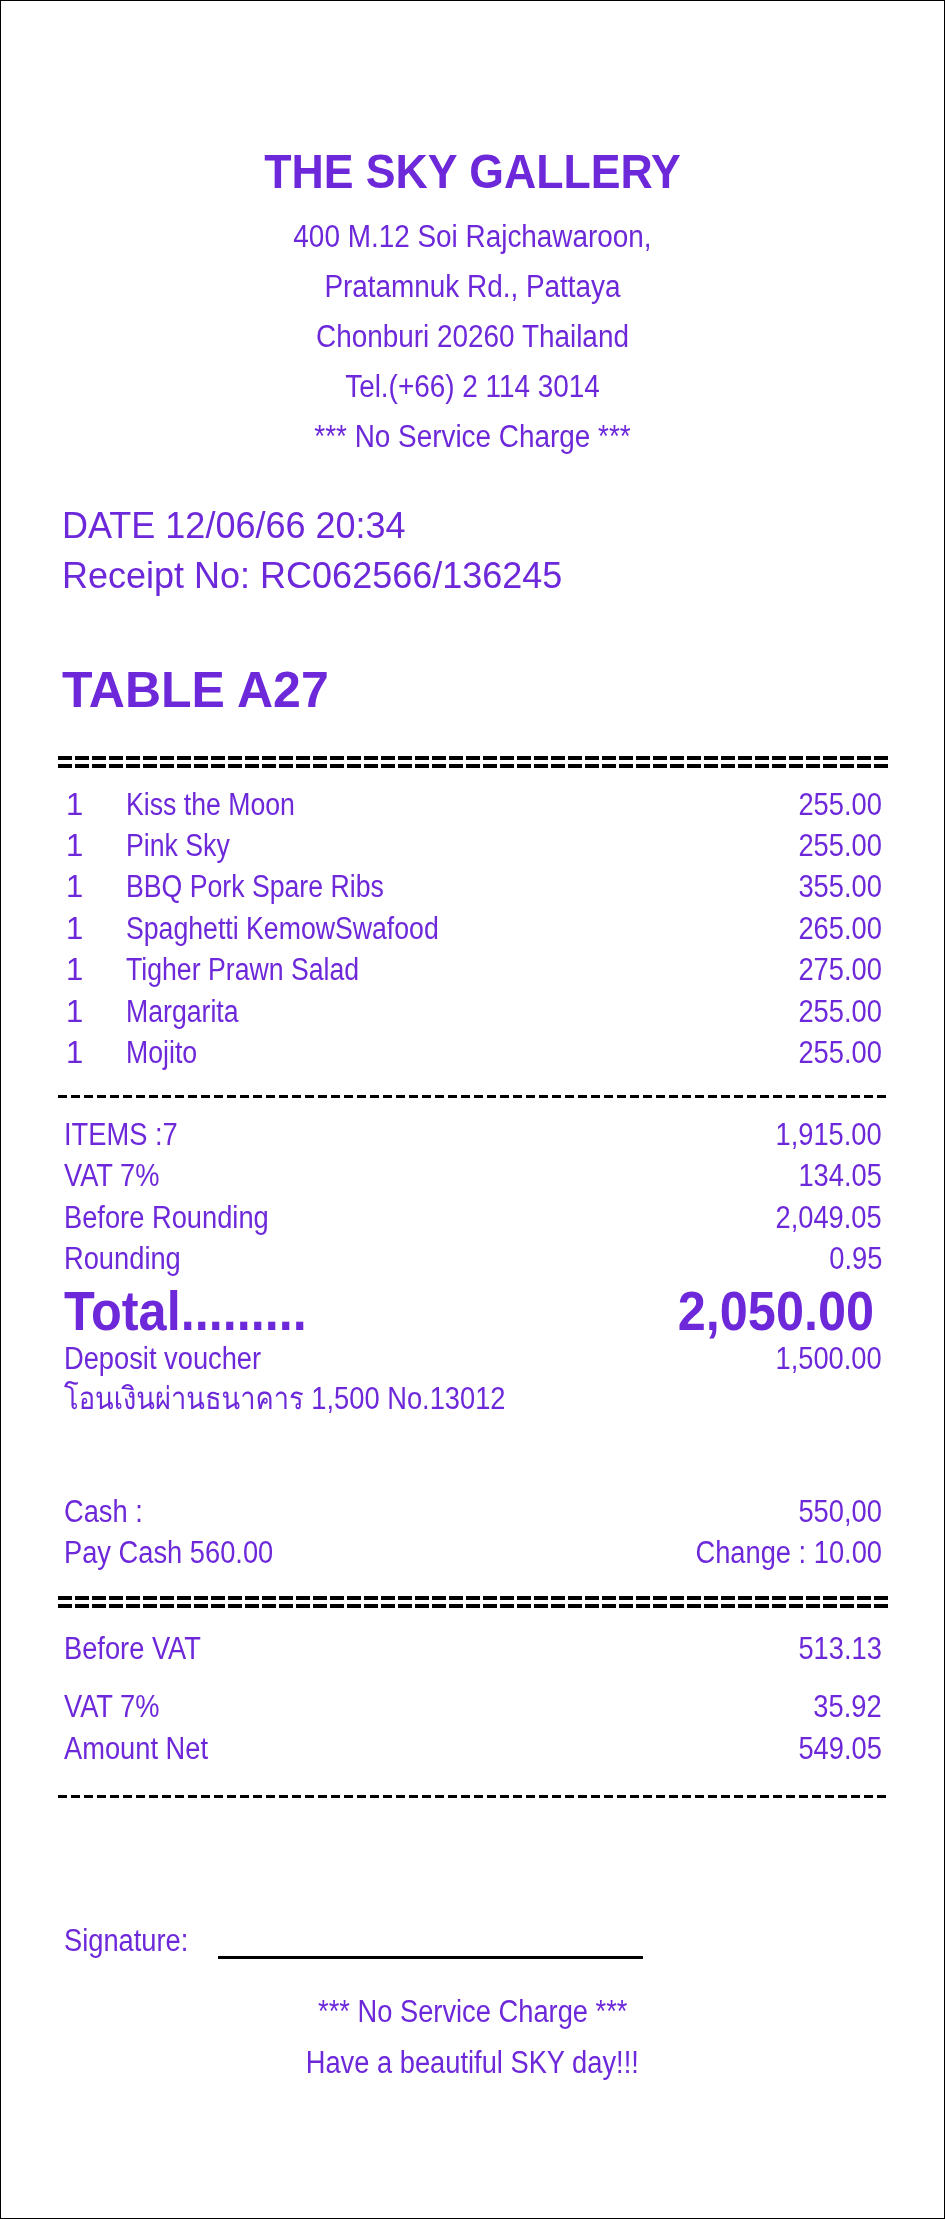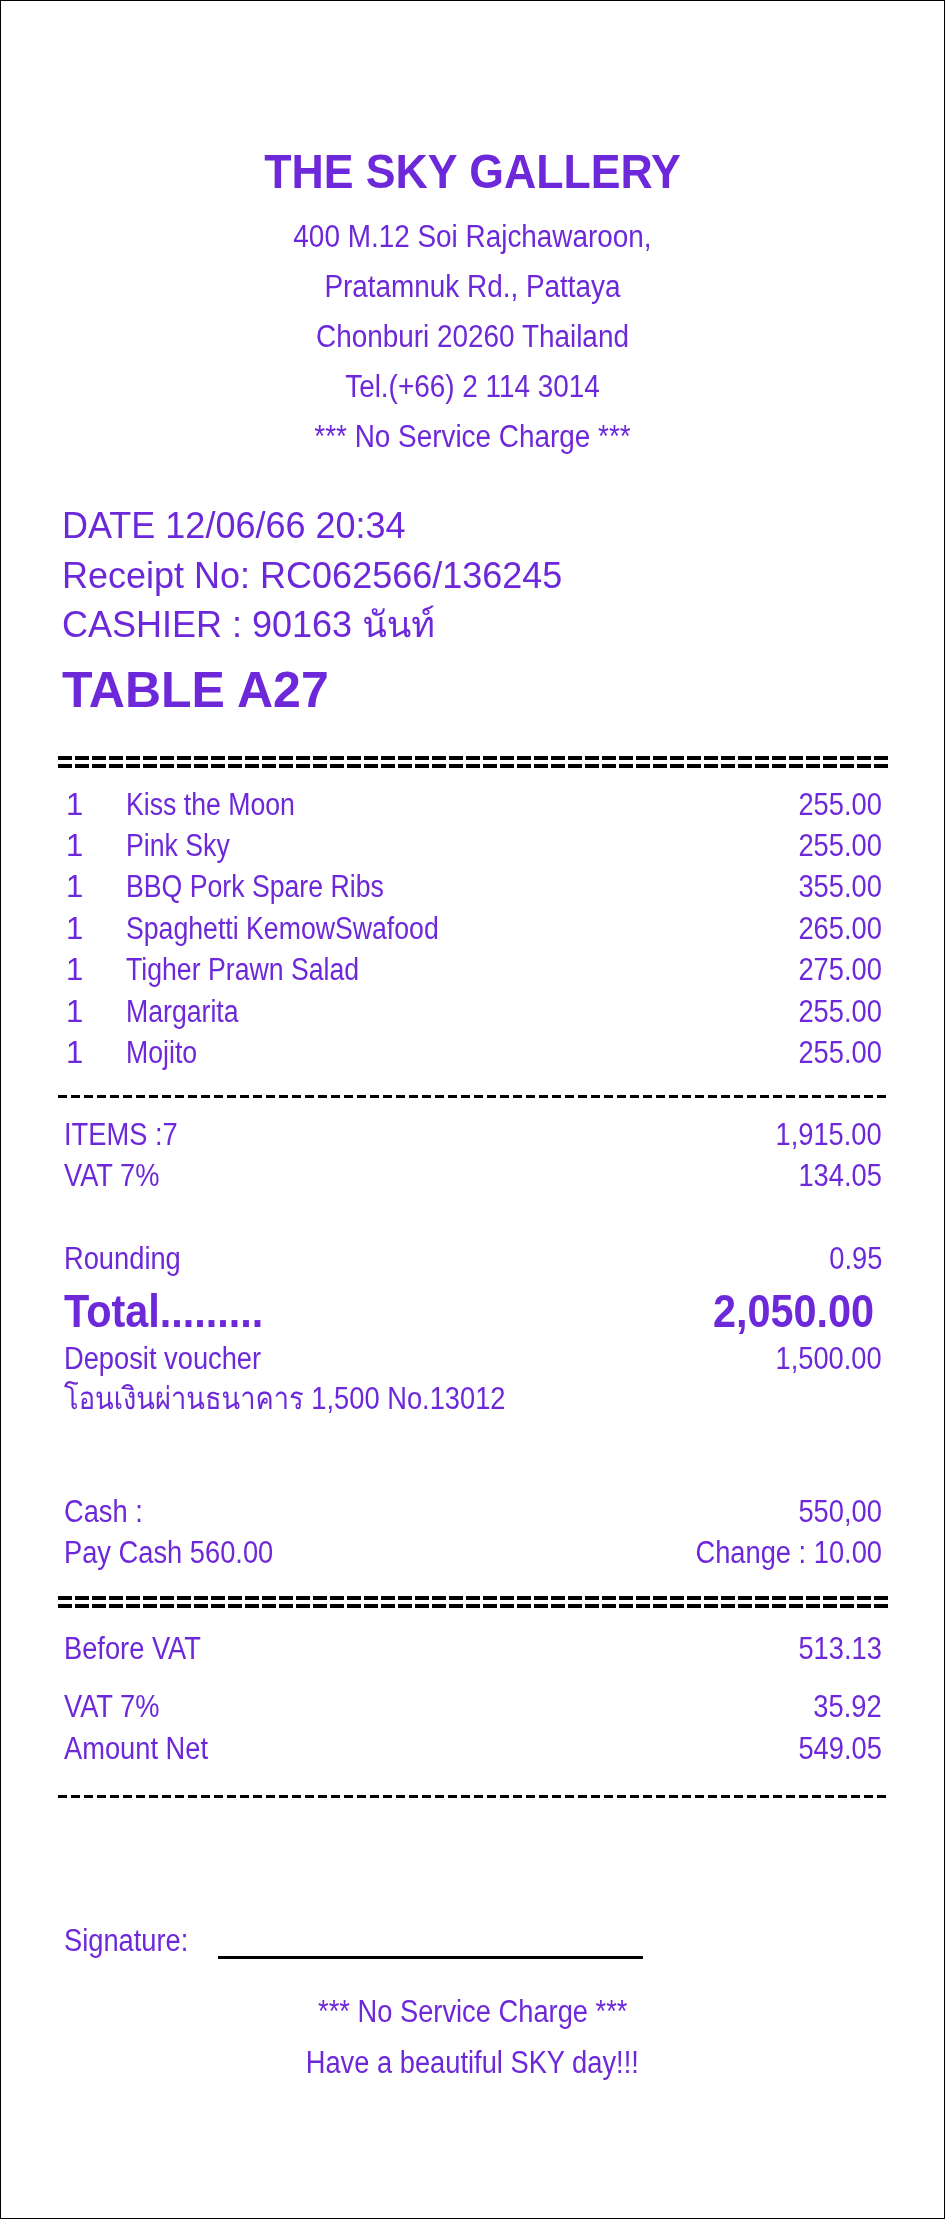--- a/index.html
+++ b/index.html
@@ -28,21 +28,21 @@
       background: repeating-linear-gradient(90deg, #000 0 14px, transparent 14px 17px);
     }
     .sep-double::before { top: 3px; }
     .sep-double::after { top: 11px; }
     .sep-dash { height: 3px; background: repeating-linear-gradient(90deg, #000 0 9px, transparent 9px 13px); }
     .row { position: absolute; left: 63px; width: 818px; height: 40px; font-size: 31px; line-height: 40px; }
     .row .l { position: absolute; left: 0; transform-origin: left center; transform: scaleX(0.88); }
     .row .r { position: absolute; right: 0; transform-origin: right center; transform: scaleX(0.88); }
     .item .qty { position: absolute; left: 2px; }
     .item .name { position: absolute; left: 62px; transform-origin: left center; transform: scaleX(0.86); }
-    .total-row { position: absolute; left: 63px; width: 810px; height: 60px; font-size: 46px; font-weight: bold; line-height: 60px; }
+    .total-row { position: absolute; left: 63px; width: 810px; height: 60px; font-size: 56px; font-weight: bold; line-height: 60px; }
     .total-row .l { position: absolute; left: 0; transform-origin: left center; transform: scaleX(0.9); }
     .total-row .r { position: absolute; right: 0; transform-origin: right center; transform: scaleX(0.9); }
     .sig { position: absolute; left: 63px; top: 1920px; font-size: 31px; line-height: 40px; }
     .sig .lbl { display: inline-block; transform-origin: left center; transform: scaleX(0.88); }
     .sig-line { position: absolute; left: 217px; top: 1955px; width: 425px; height: 3px; background: #000; }
     .footer { font-size: 31px; line-height: 40px; }
     .footer span { display: inline-block; transform: scaleX(0.88); }
   </style>
 </head>
 <body>
@@ -51,21 +51,20 @@
   <div class="abs center title">THE SKY GALLERY</div>
 
   <div class="abs center addr" style="top:218px">400 M.12 Soi Rajchawaroon,</div>
   <div class="abs center addr" style="top:268px">Pratamnuk Rd., Pattaya</div>
   <div class="abs center addr" style="top:318px">Chonburi 20260 Thailand</div>
   <div class="abs center addr" style="top:368px">Tel.(+66) 2 114 3014</div>
   <div class="abs center addr" style="top:418px">*** No Service Charge ***</div>
 
   <div class="abs meta" style="top:507px">DATE 12/06/66 20:34</div>
   <div class="abs meta" style="top:557px">Receipt No: RC062566/136245</div>
-  <div class="abs meta" style="top:606px">CASHIER : 90163 นันท์</div>
   <div class="abs table-label">TABLE A27</div>
 
   <div class="sep sep-double" style="top:752px"></div>
 
   <div class="row item" style="top:784px">
     <span class="qty">1</span>
     <span class="name">Kiss the Moon</span>
     <span class="r">255.00</span>
   </div>
   <div class="row item" style="top:825px">
@@ -101,20 +100,24 @@
 
   <div class="sep sep-dash" style="top:1094px"></div>
 
   <div class="row" style="top:1114px">
     <span class="l">ITEMS :7</span>
     <span class="r">1,915.00</span>
   </div>
   <div class="row" style="top:1155px">
     <span class="l">VAT 7%</span>
     <span class="r">134.05</span>
+  </div>
+  <div class="row" style="top:1197px">
+    <span class="l">Before Rounding</span>
+    <span class="r">2,049.05</span>
   </div>
   <div class="row" style="top:1238px">
     <span class="l">Rounding</span>
     <span class="r">0.95</span>
   </div>
   <div class="total-row" style="top:1280px">
     <span class="l">Total.........</span>
     <span class="r">2,050.00</span>
   </div>
   <div class="row" style="top:1338px">

